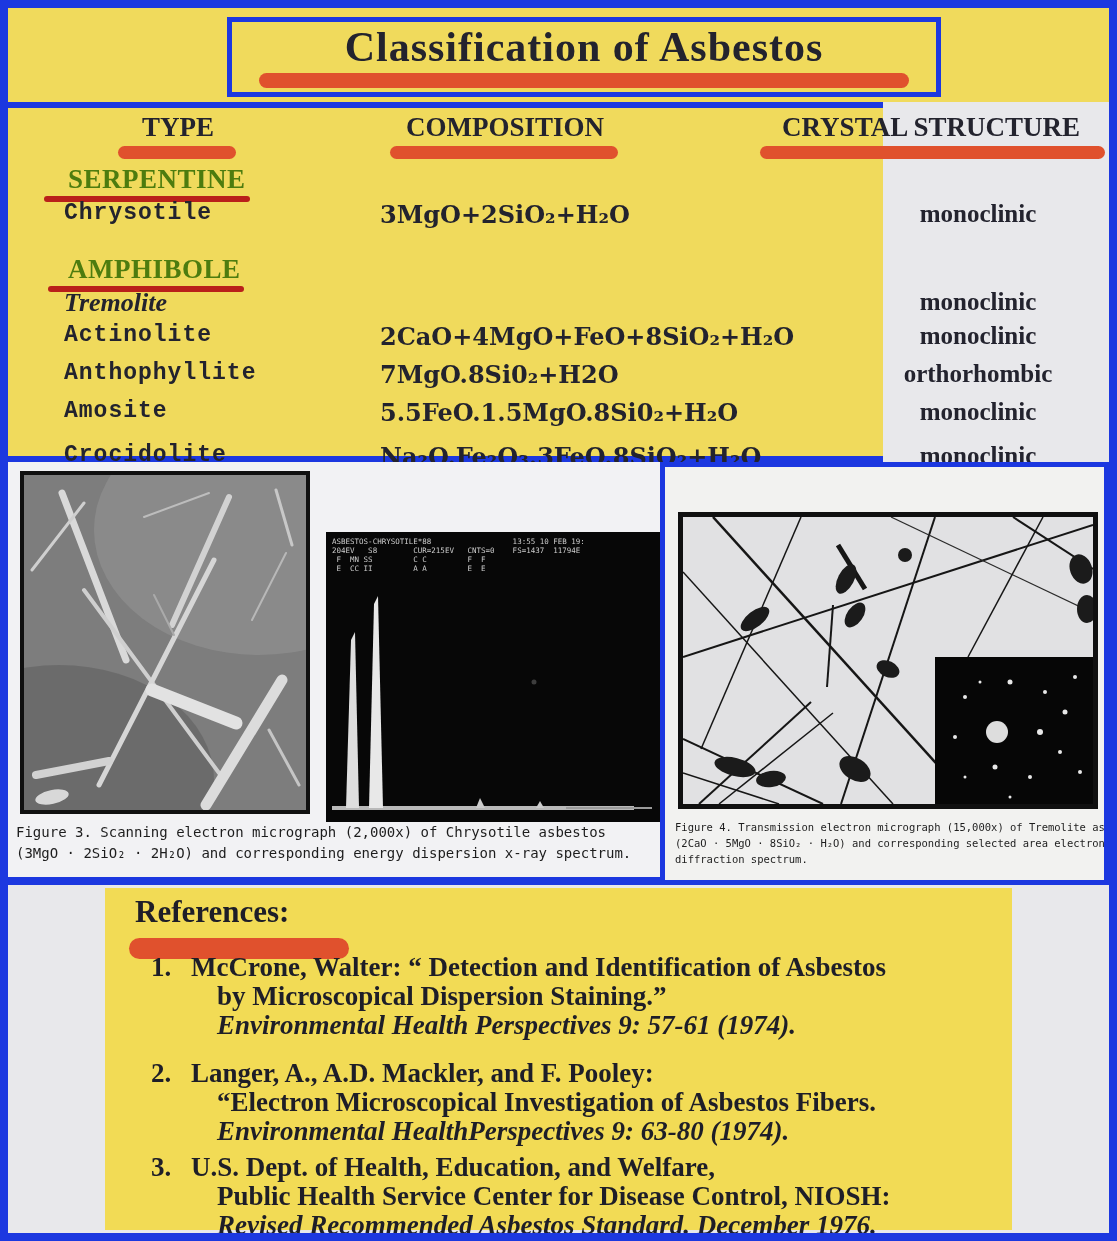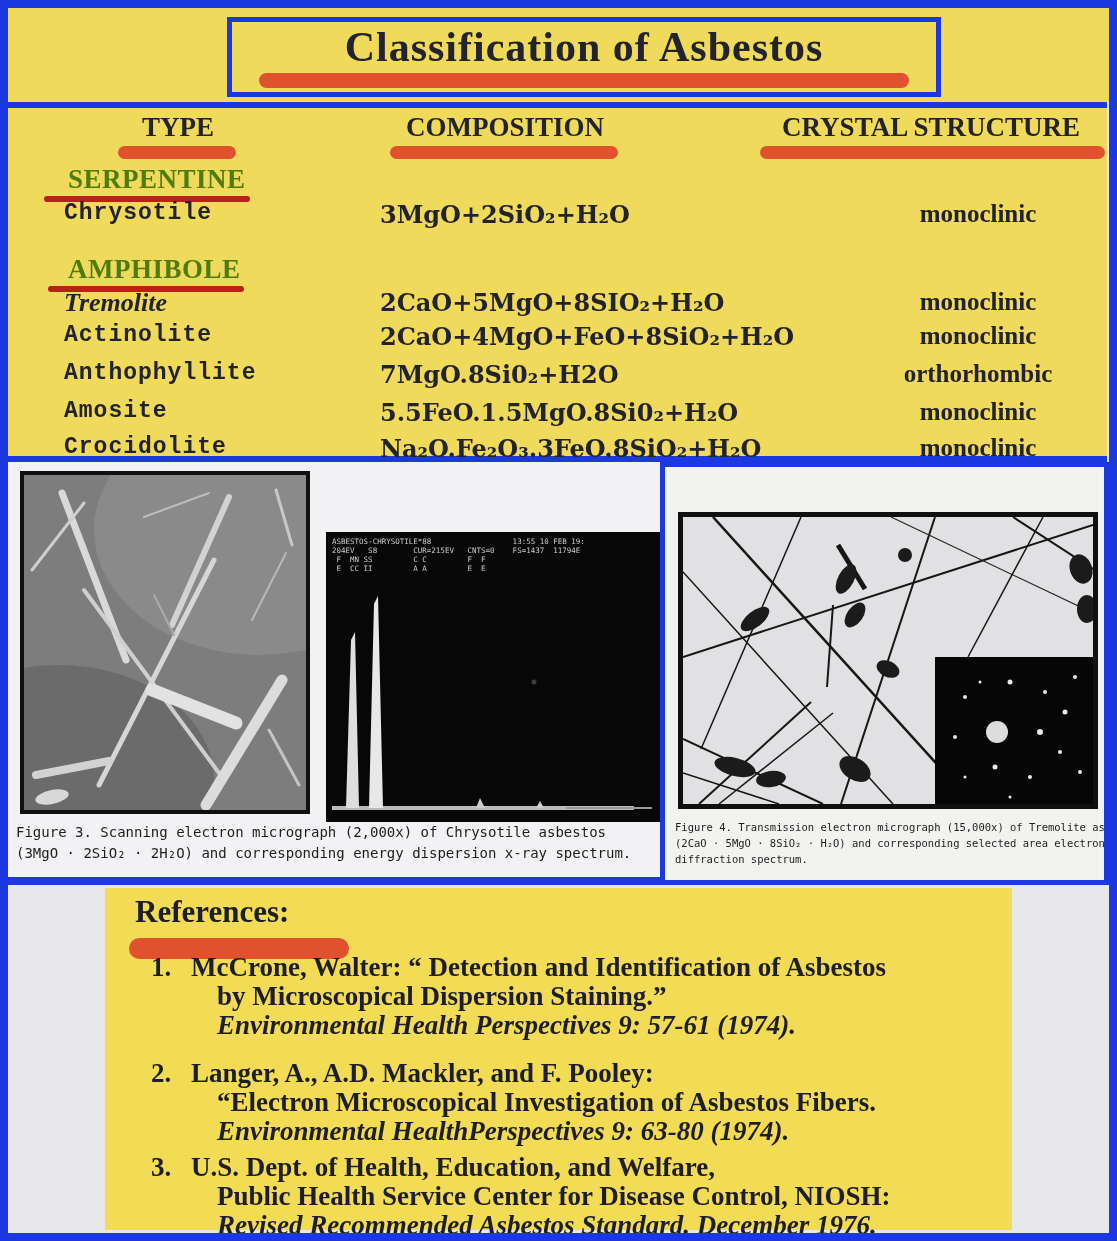--- a/index.html
+++ b/index.html
@@ -7,21 +7,21 @@
         border:8px solid #1c38e0;background:#e8e8eb;overflow:hidden;
         font-family:"Liberation Serif","DejaVu Serif",serif;}
   
   .title-band{position:absolute;left:0;top:0;width:1101px;height:94px;background:#f0da5c;}
   .title-box{position:absolute;left:219px;top:9px;width:714px;height:80px;box-sizing:border-box;
              border:5px solid #1c38e0;background:#f0da5c;display:flex;flex-direction:column;
              align-items:center;justify-content:center;}
   .title-text{font-size:42px;font-weight:bold;color:#23232e;letter-spacing:1px;line-height:1;}
   .title-marker{width:650px;height:15px;border-radius:8px;background:#e0512d;margin-top:5px;}
   
-  .table-panel{position:absolute;left:0;top:94px;width:1099px;height:360px;box-sizing:border-box;
+  .table-panel{position:absolute;left:0;top:94px;width:875px;height:360px;box-sizing:border-box;
                border-top:6px solid #1c38e0;border-bottom:6px solid #1c38e0;background:#f0da5c;}
   .th-block{position:absolute;top:4px;text-align:center;font-size:27px;font-weight:bold;color:#23232e;}
   .th1{left:95px;width:150px;} .th2{left:372px;width:250px;} .th3{left:748px;width:350px;text-align:center;}
   .th-marker{position:absolute;top:38px;height:13px;border-radius:7px;background:#e0512d;}
   .thm1{left:110px;width:118px;} .thm2{left:382px;width:228px;} .thm3{left:752px;width:345px;}
   .group-label{position:absolute;left:60px;font-size:27px;font-weight:bold;color:#4d7c0f;letter-spacing:.5px;}
   .group-underline{position:absolute;height:6px;border-radius:3px;background:#b9201a;}
   .trow{position:absolute;left:0;width:100%;height:30px;}
   .c-type{position:absolute;left:56px;font-family:"Liberation Mono","DejaVu Sans Mono",monospace;
           font-weight:bold;font-size:23px;color:#23232e;letter-spacing:1px;white-space:nowrap;}
@@ -87,39 +87,38 @@
       <span class="c-type">Chrysotile</span>
       <span class="c-comp">3MgO+2SiO₂+H₂O</span>
       <span class="c-cryst">monoclinic</span>
     </div>
 
     <div class="group-label" style="top:146px;">AMPHIBOLE</div>
     <div class="group-underline" style="left:40px;top:178px;width:196px;"></div>
 
     <div class="trow" style="top:180px;">
       <span class="c-type serif-i">Tremolite</span>
-      <span class="c-comp">2CaO+5MgO+8SIO₂+H₂O</span>
       <span class="c-cryst">monoclinic</span>
     </div>
     <div class="trow" style="top:214px;">
       <span class="c-type">Actinolite</span>
       <span class="c-comp">2CaO+4MgO+FeO+8SiO₂+H₂O</span>
       <span class="c-cryst">monoclinic</span>
     </div>
     <div class="trow" style="top:252px;">
       <span class="c-type">Anthophyllite</span>
       <span class="c-comp">7MgO.8Si0₂+H2O</span>
       <span class="c-cryst">orthorhombic</span>
     </div>
     <div class="trow" style="top:290px;">
       <span class="c-type">Amosite</span>
       <span class="c-comp">5.5FeO.1.5MgO.8Si0₂+H₂O</span>
       <span class="c-cryst">monoclinic</span>
     </div>
-    <div class="trow" style="top:326px;">
+    <div class="trow" style="top:334px;">
       <span class="c-type">Crocidolite</span>
       <span class="c-comp">Na₂O.Fe₂O₃.3FeO.8SiO₂+H₂O</span>
       <span class="c-cryst">monoclinic</span>
     </div>
   </div>
 
   <div class="figures-row">
 
     <div class="fig3-area">
       <div class="sem-frame">

